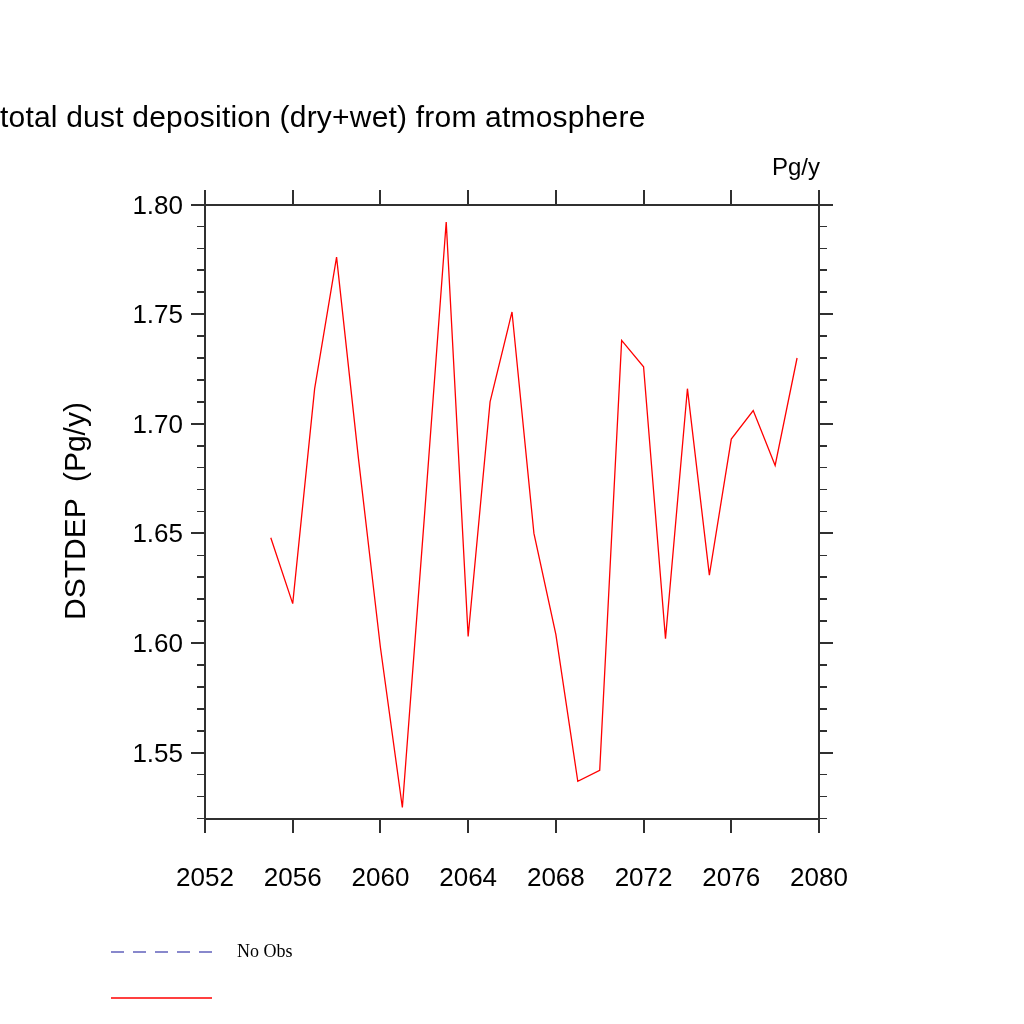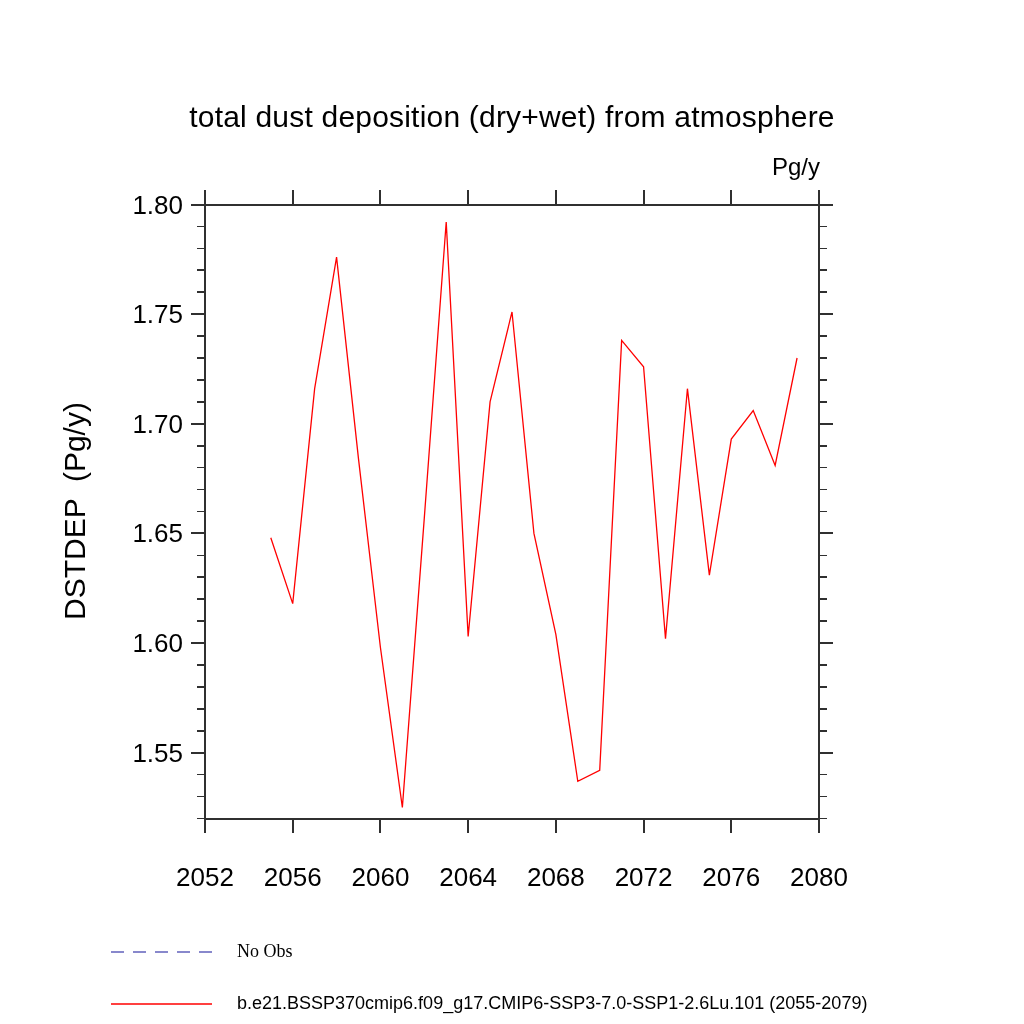--- a/index.html
+++ b/index.html
@@ -3,21 +3,21 @@
 <meta charset="utf-8">
 <style>
   html,body { margin:0; padding:0; }
   body {
     width:1024px; height:1024px; position:relative; overflow:hidden;
     background:#ffffff; color:#000000;
     font-family:"Liberation Sans", sans-serif;
   }
   .chart-title {
     position:absolute; top:100px; left:0; width:1024px;
-    text-align:center; font-size:30px; letter-spacing:0.2px;
+    text-align:left; font-size:30px; letter-spacing:0.2px;
   }
   .unit-label {
     position:absolute; top:153px; left:0; width:820px;
     text-align:right; font-size:24px;
   }
   .y-axis-title {
     position:absolute; left:75px; top:511px;
     transform:translate(-50%,-50%) rotate(-90deg);
     font-size:30px; white-space:pre;
   }
@@ -146,14 +146,13 @@
   <svg class="legend-swatch" viewBox="0 0 103 10">
     <line x1="1" y1="5" x2="102" y2="5" stroke-width="2" stroke="#8888cc" stroke-dasharray="13 9"></line>
   </svg>
   <span class="legend-label">No Obs</span>
 </div>
 
 <div class="legend-row series-1">
   <svg class="legend-swatch" viewBox="0 0 103 10">
     <line x1="1" y1="5" x2="102" y2="5" stroke-width="1.3" stroke="#ff0000"></line>
   </svg>
-  <span class="legend-label">b.e21.BSSP370cmip6.f09_g17.CMIP6-SSP3-7.0-SSP1-2.6Lu.101 (2055-2079)</span>
 </div>
 
 </body></html>

